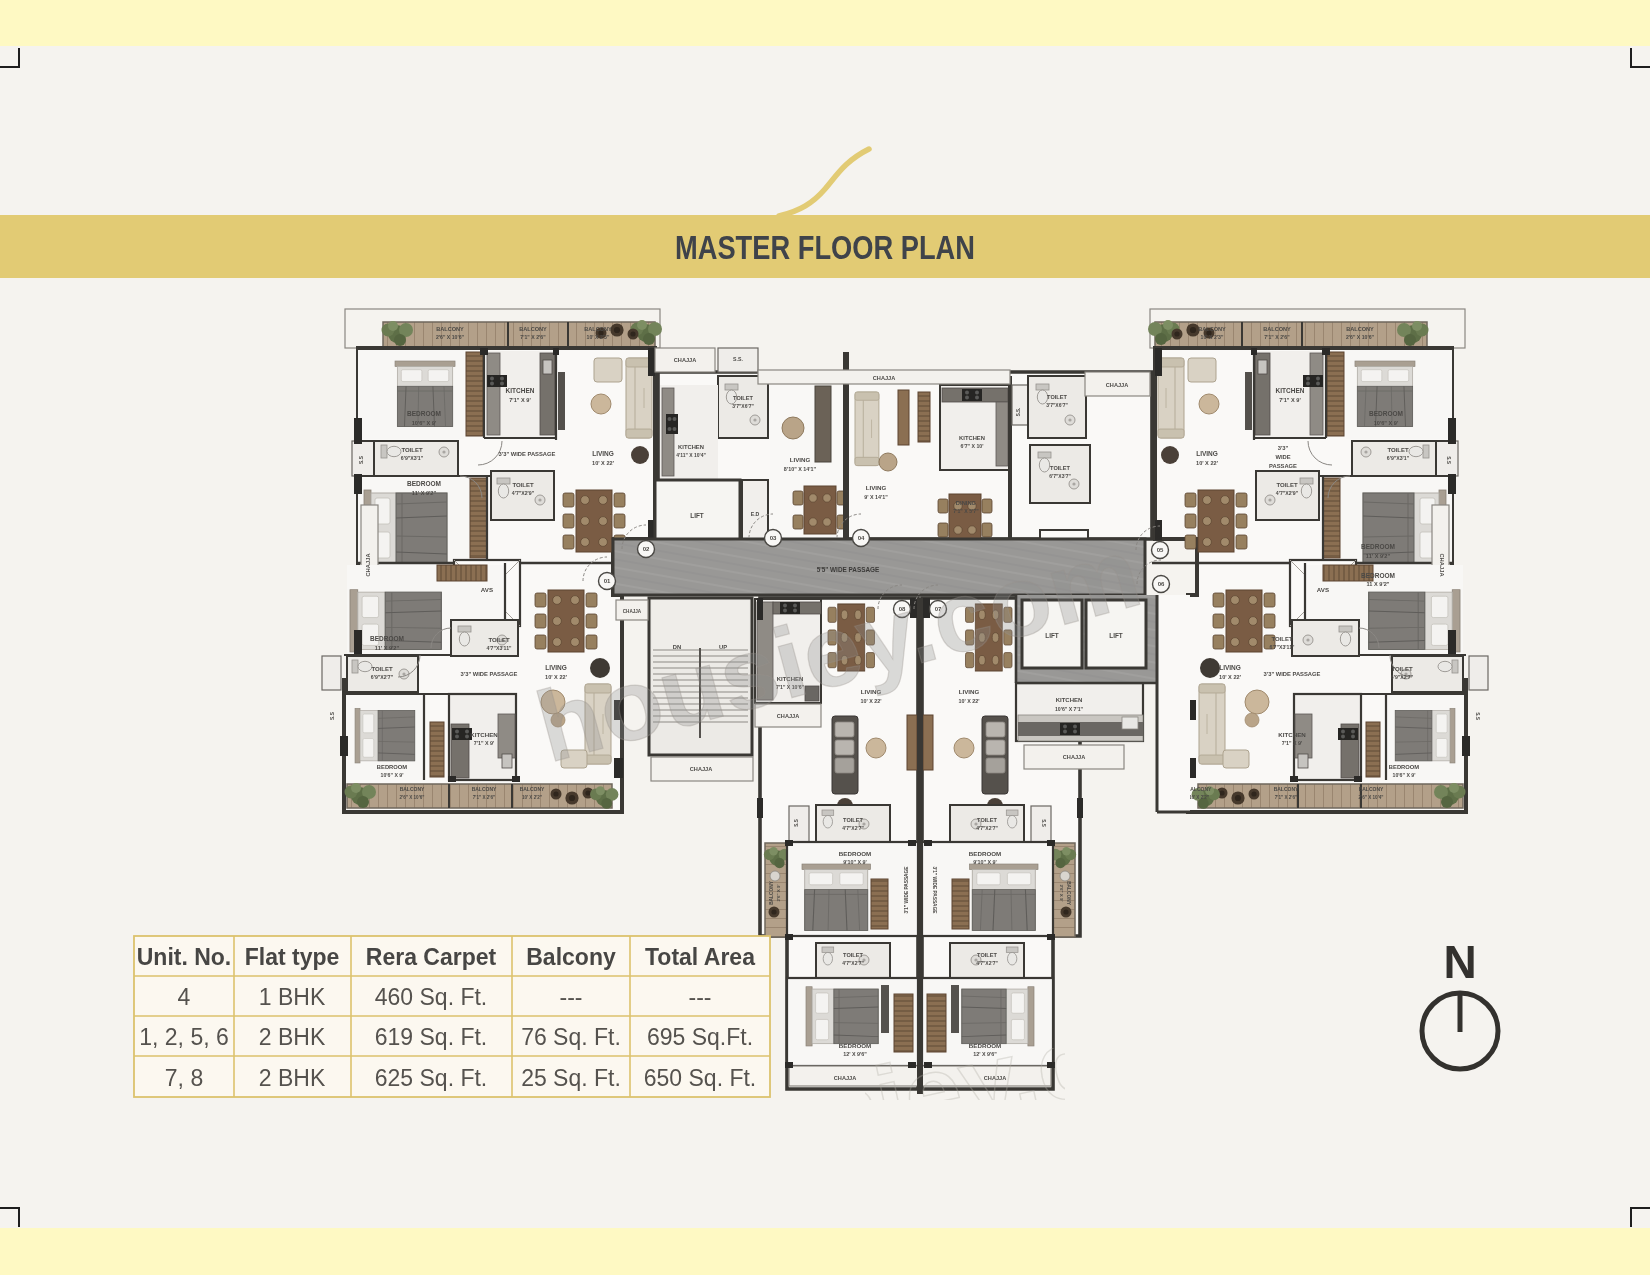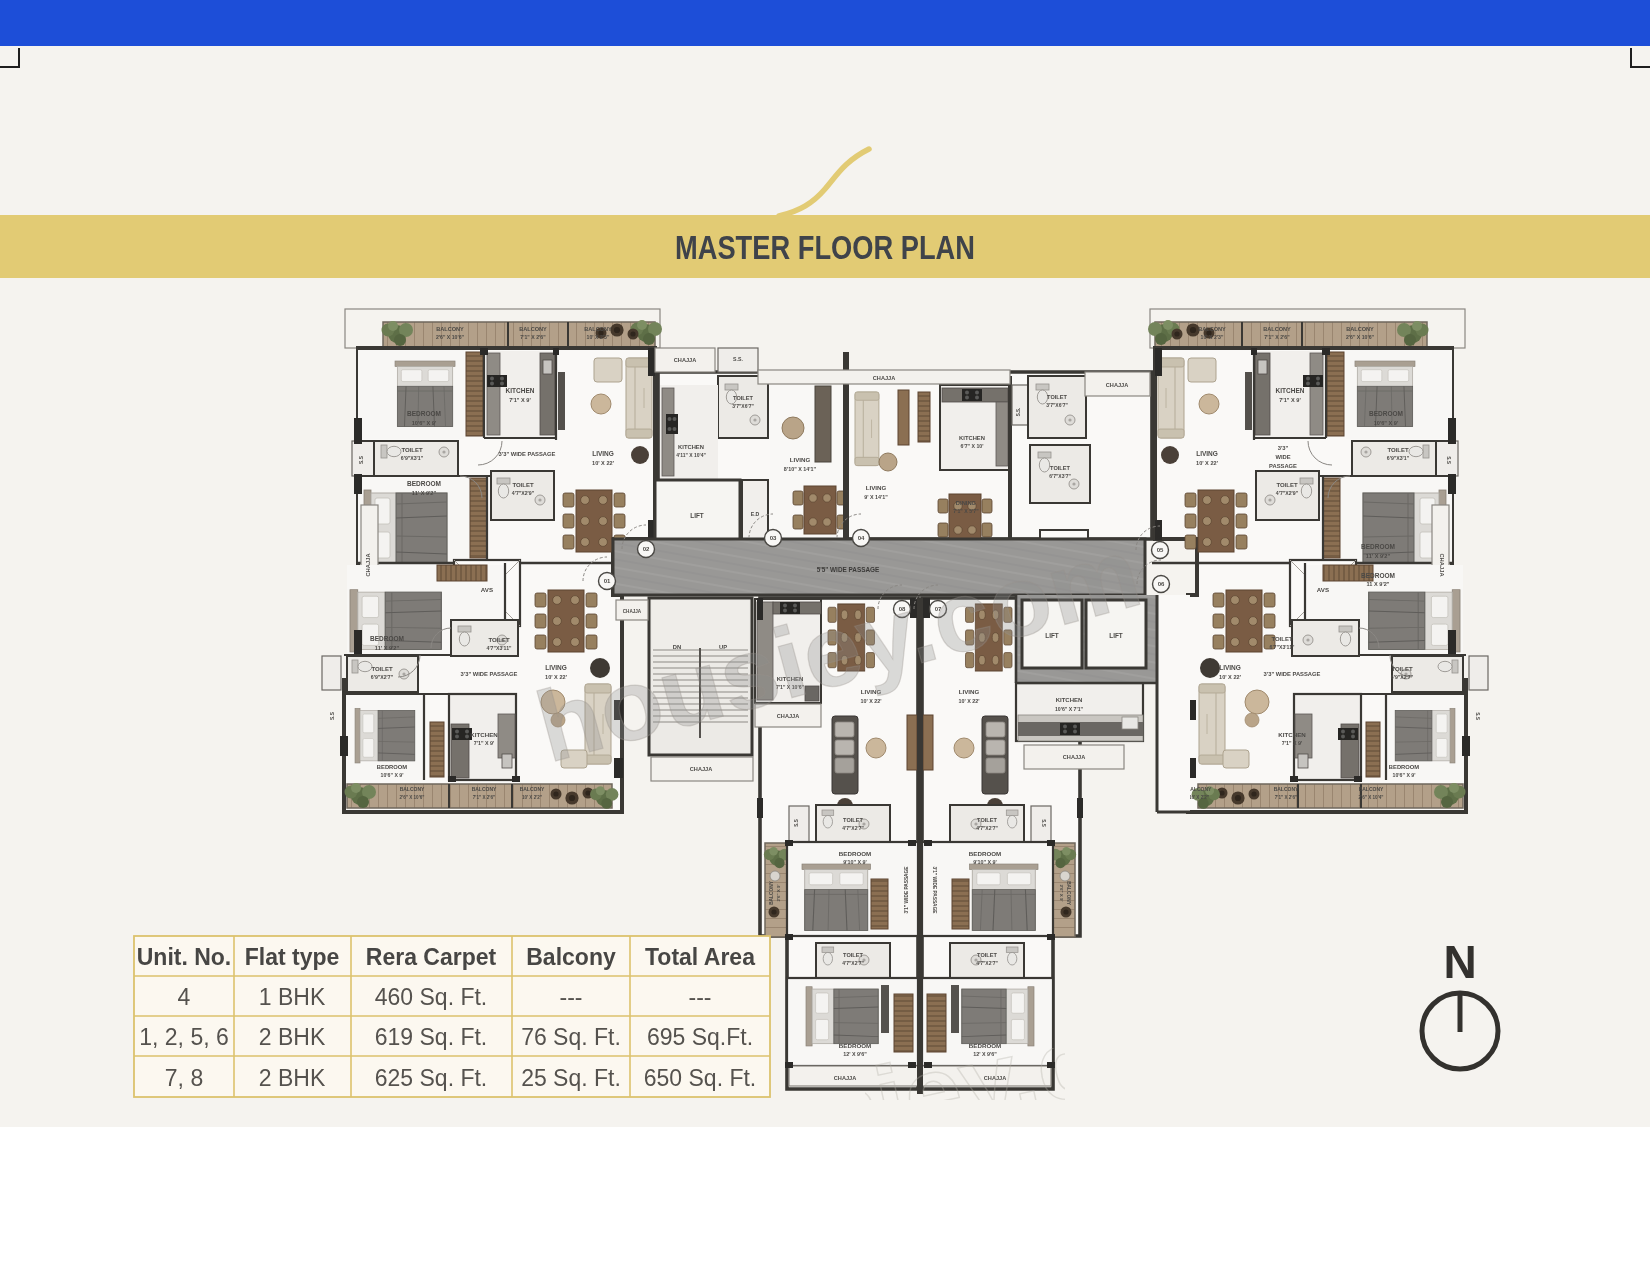--- a/index.html
+++ b/index.html
@@ -1,14 +1,14 @@
 <!DOCTYPE html>
 <html><head><meta charset="utf-8"><style>
 html,body{margin:0;padding:0;background:#fff;}
-#pg{position:relative;width:1650px;height:1127px;background:#1d4ed8;overflow:hidden;font-family:"Liberation Sans", sans-serif;}
+#pg{position:relative;width:1650px;height:1275px;background:#fef9c3;overflow:hidden;font-family:"Liberation Sans", sans-serif;}
 </style></head><body>
 <div id="pg">
 <svg width="1650" height="1275" viewBox="0 0 1650 1275">
 <defs>
 <pattern id="slat" width="7" height="5" patternUnits="userSpaceOnUse">
           <rect width="7" height="5" fill="#8b6f52"></rect>
           <line x1="0" y1="1" x2="7" y2="1" stroke="#66503a" stroke-width="1.2"></line>
         </pattern>
 <pattern id="slatv" width="5" height="7" patternUnits="userSpaceOnUse">
           <rect width="5" height="7" fill="#8b6f52"></rect>

